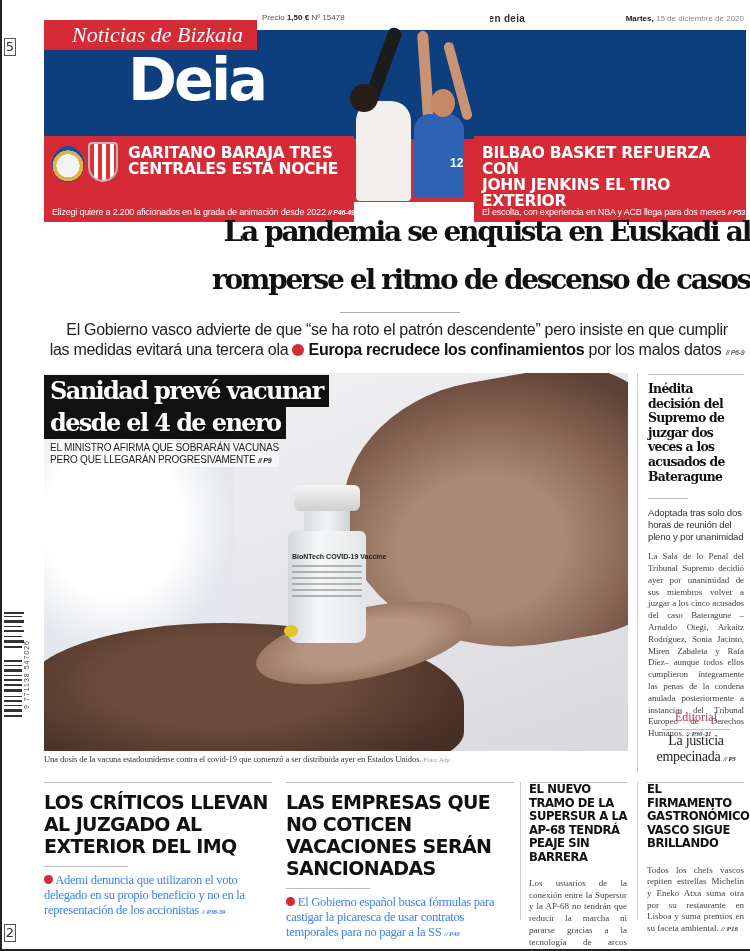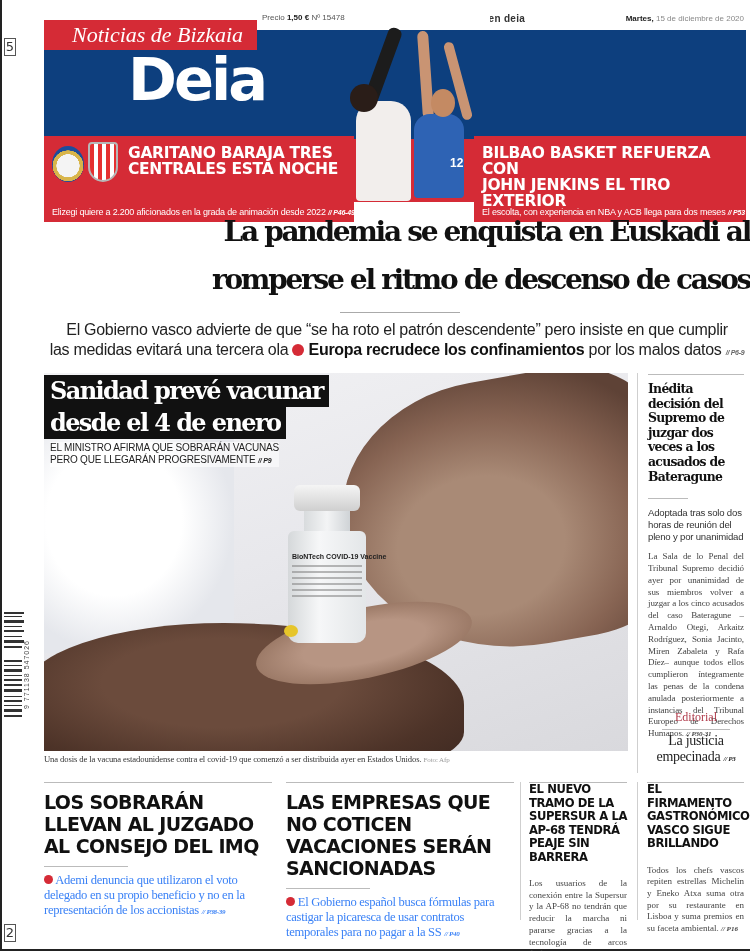--- a/index.html
+++ b/index.html
@@ -260,21 +260,21 @@
   <div class="editorial-kicker">Editorial</div>
   <div class="editorial-rule"></div>
   <div class="editorial-title">
     <span>La justicia empecinada</span>
     <span class="pageref">// P3</span>
   </div>
 </div>
 
 <div class="story big" style="left:44px;width:228px">
   <div class="top-rule"></div>
-  <div class="story-title">LOS SOBRARÁN LLEVAN AL JUZGADO AL CONSEJO DEL IMQ</div>
+  <div class="story-title">LOS CRÍTICOS LLEVAN AL JUZGADO AL EXTERIOR DEL IMQ</div>
   <div class="story-short-rule"></div>
   <div class="story-body">
     <span class="dot-red-sm"></span>
     <span>Ademi denuncia que utilizaron el voto delegado en su propio beneficio y no en la representación de los accionistas</span>
     <span class="pageref">// P38-39</span>
   </div>
 </div>
 
 <div class="story big" style="left:286px;width:228px">
   <div class="top-rule"></div>

